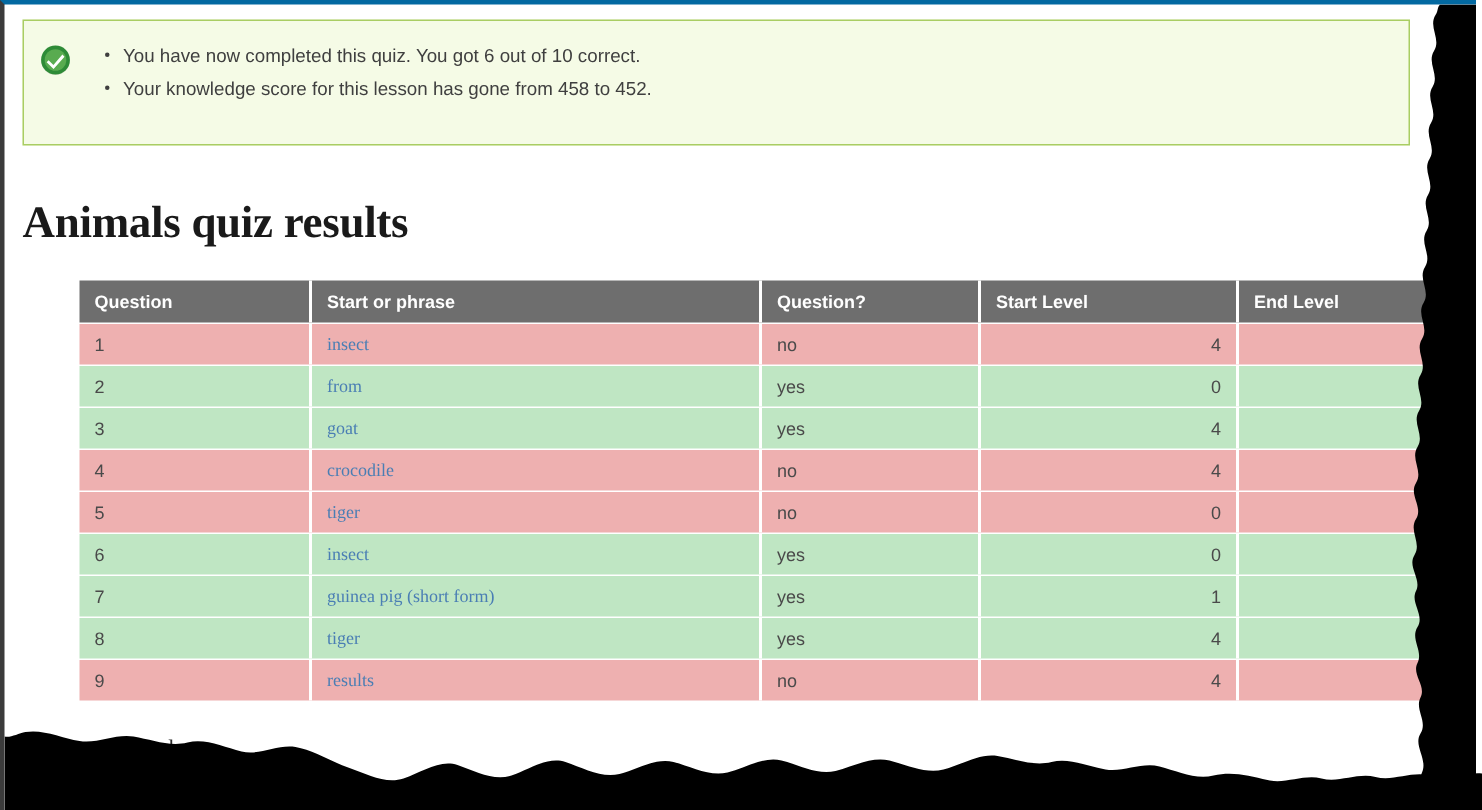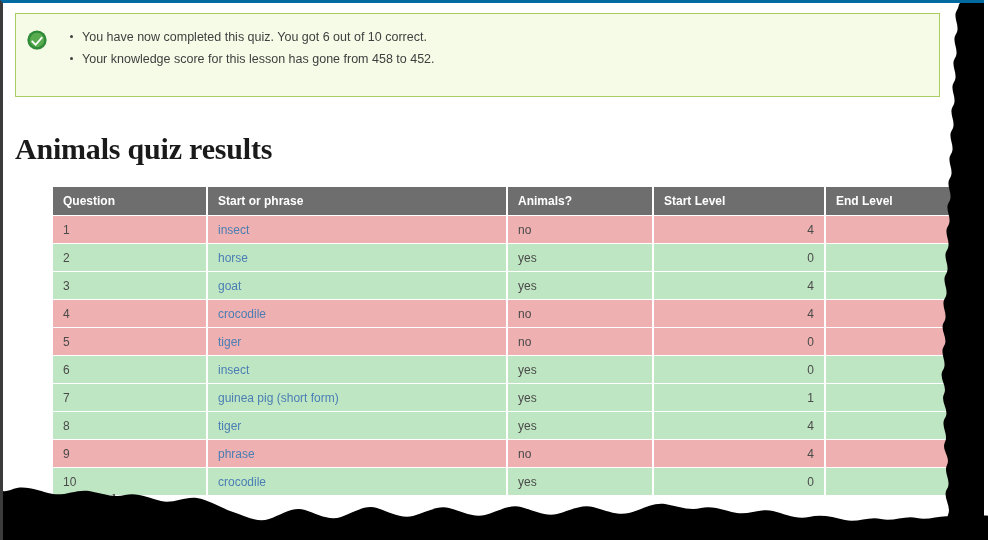--- a/index.html
+++ b/index.html
@@ -125,20 +125,21 @@
   }
   #results-table td:last-child { border-right: none; }
   #results-table td.num { text-align: right; }
 
   tr.row-correct td { background: #bfe6c3; }
   tr.row-wrong  td  { background: #eeb0b0; }
 
   .word-link {
     color: #4a7eb4;
     text-decoration: none;
+    font-family: Liberation Serif, serif;
   }
 
   
   col.c-q    { width: 155px; }
   col.c-w    { width: 300px; }
   col.c-c    { width: 146px; }
   col.c-s    { width: 172px; }
   col.c-e    { width: 151px; }
 
   
@@ -197,36 +198,36 @@
       <col class="c-q">
         <col class="c-w">
         <col class="c-c">
         <col class="c-s">
         <col class="c-e">
     </colgroup>
     <thead>
       <tr>
         <th>Question</th>
         <th>Start or phrase</th>
-        <th>Animals?</th>
+        <th>Question?</th>
         <th class="num">Start Level</th>
         <th class="num">End Level</th>
       </tr>
     </thead>
     <tbody id="results-body">
         <tr class="row-wrong">
           <td>1</td>
           <td><a class="word-link" href="#">insect</a></td>
           <td>no</td>
           <td class="num">4</td>
           <td class="num">0</td>
         </tr>
         <tr class="row-correct">
           <td>2</td>
-          <td><a class="word-link" href="#">horse</a></td>
+          <td><a class="word-link" href="#">from</a></td>
           <td>yes</td>
           <td class="num">0</td>
           <td class="num">1</td>
         </tr>
         <tr class="row-correct">
           <td>3</td>
           <td><a class="word-link" href="#">goat</a></td>
           <td>yes</td>
           <td class="num">4</td>
           <td class="num">5</td>
@@ -261,31 +262,24 @@
         </tr>
         <tr class="row-correct">
           <td>8</td>
           <td><a class="word-link" href="#">tiger</a></td>
           <td>yes</td>
           <td class="num">4</td>
           <td class="num">5</td>
         </tr>
         <tr class="row-wrong">
           <td>9</td>
-          <td><a class="word-link" href="#">phrase</a></td>
+          <td><a class="word-link" href="#">results</a></td>
           <td>no</td>
           <td class="num">4</td>
           <td class="num">0</td>
-        </tr>
-        <tr class="row-correct">
-          <td>10</td>
-          <td><a class="word-link" href="#">crocodile</a></td>
-          <td>yes</td>
-          <td class="num">0</td>
-          <td class="num">1</td>
         </tr>
       </tbody>
   </table>
 
   <div id="footer-text">words</div>
 
   <svg id="tear-right" class="tear" viewBox="0 0 70 540" preserveAspectRatio="none">
     <path fill="#000000" d="M70,0 L70,540 L36,540
       C40,530 30,521 34,512 C38,503 28,494 33,486 C38,478 29,470 33,462
       C37,454 27,447 31,439 C35,431 26,423 31,415 C36,407 26,399 30,391

